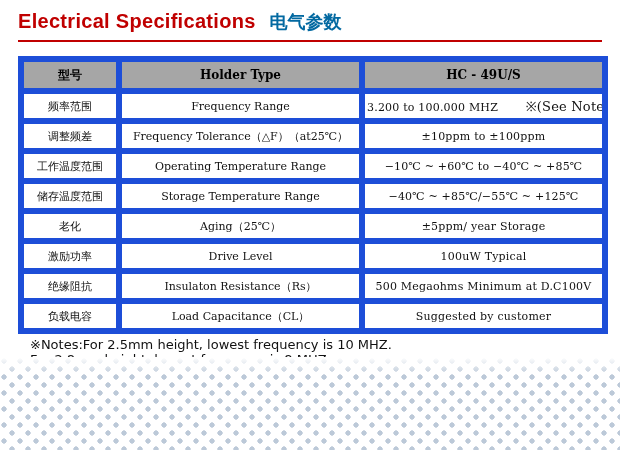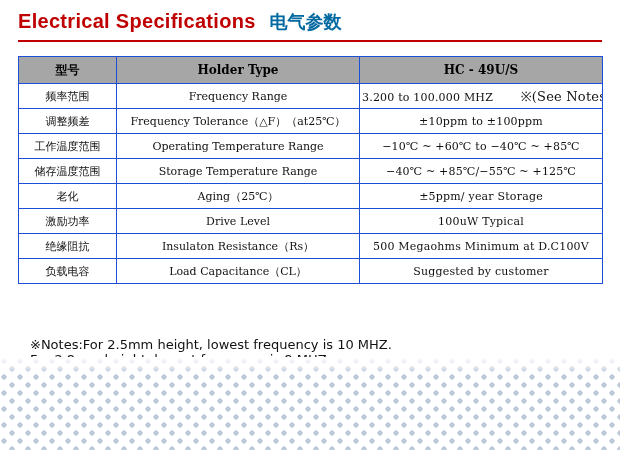--- a/index.html
+++ b/index.html
@@ -61,21 +61,21 @@
   table.spec {
     border-collapse: collapse;
     width: 584px;
     table-layout: fixed;
     background: #ffffff;
   }
   table.spec col.c1 { width: 98px; }
   table.spec col.c2 { width: 243px; }
   table.spec col.c3 { width: 243px; }
   table.spec th, table.spec td {
-    border: 1px solid #1d4ed8;
+    border: 6px solid #1d4ed8;
     text-align: center;
     vertical-align: middle;
     height: 24px;
     padding: 0 2px;
     font-family: "DejaVu Serif", "Liberation Serif", serif;
     font-size: 11px;
     color: #111111;
     white-space: nowrap;
     overflow: hidden;
   }

